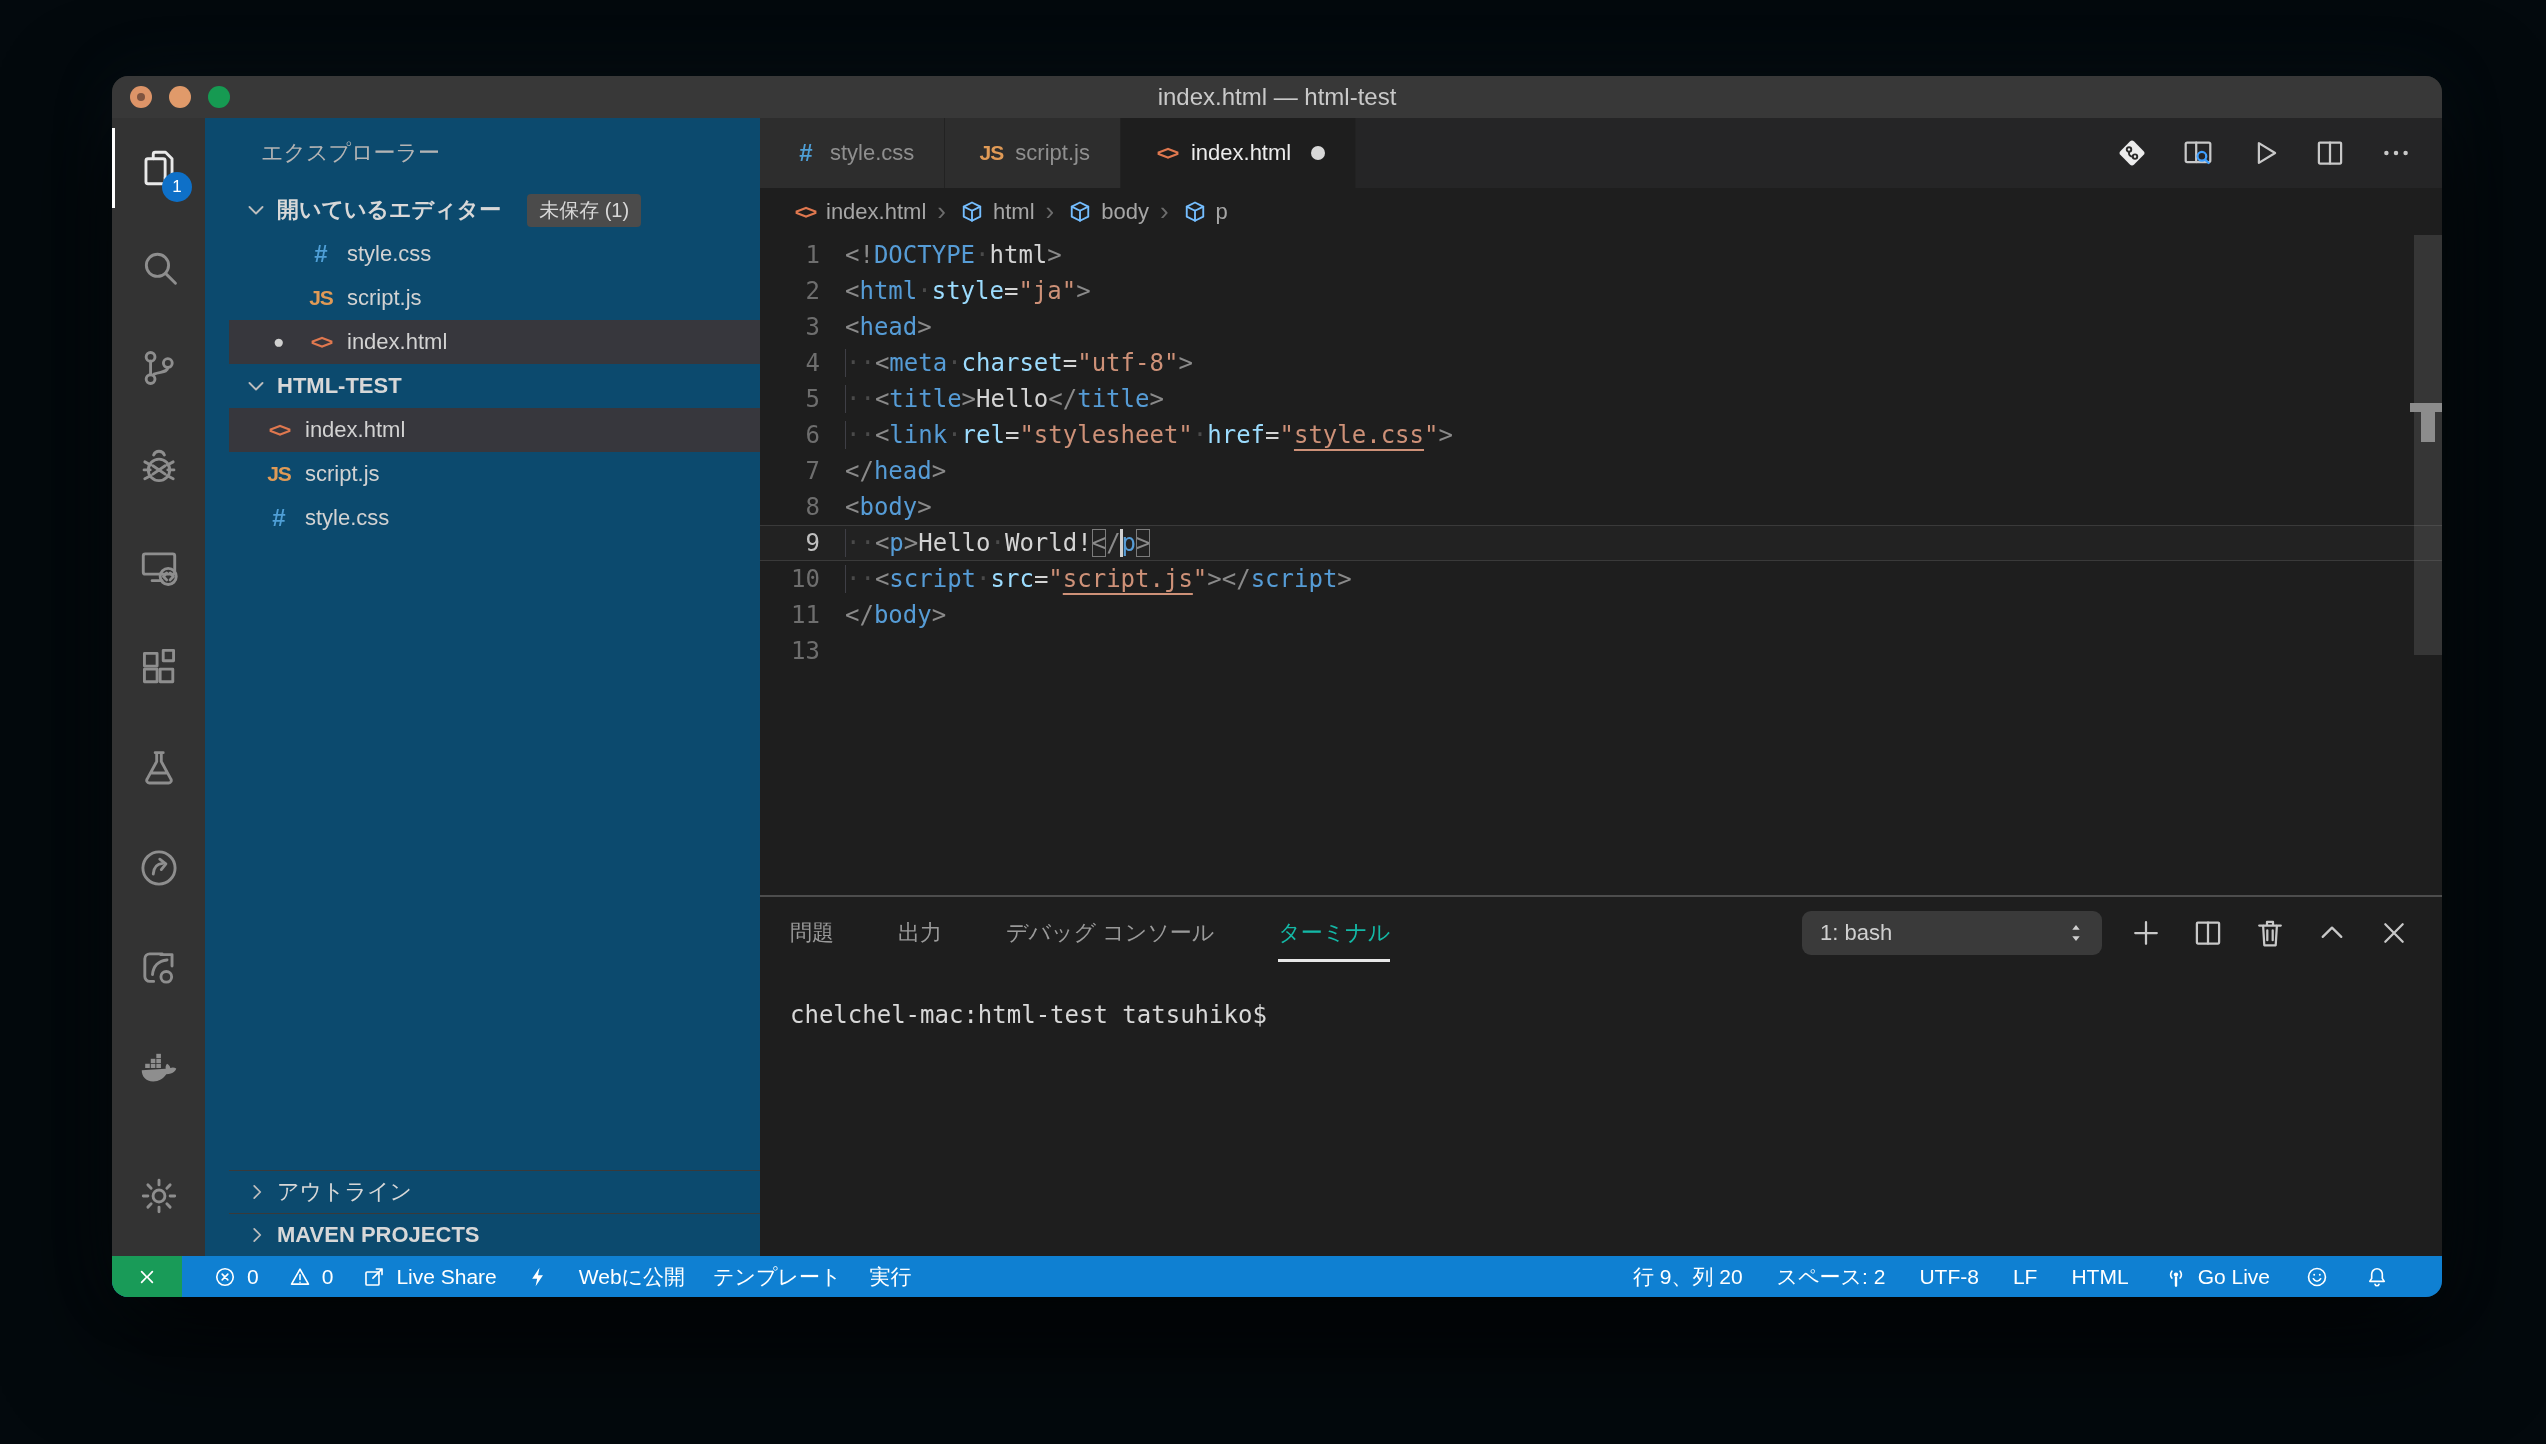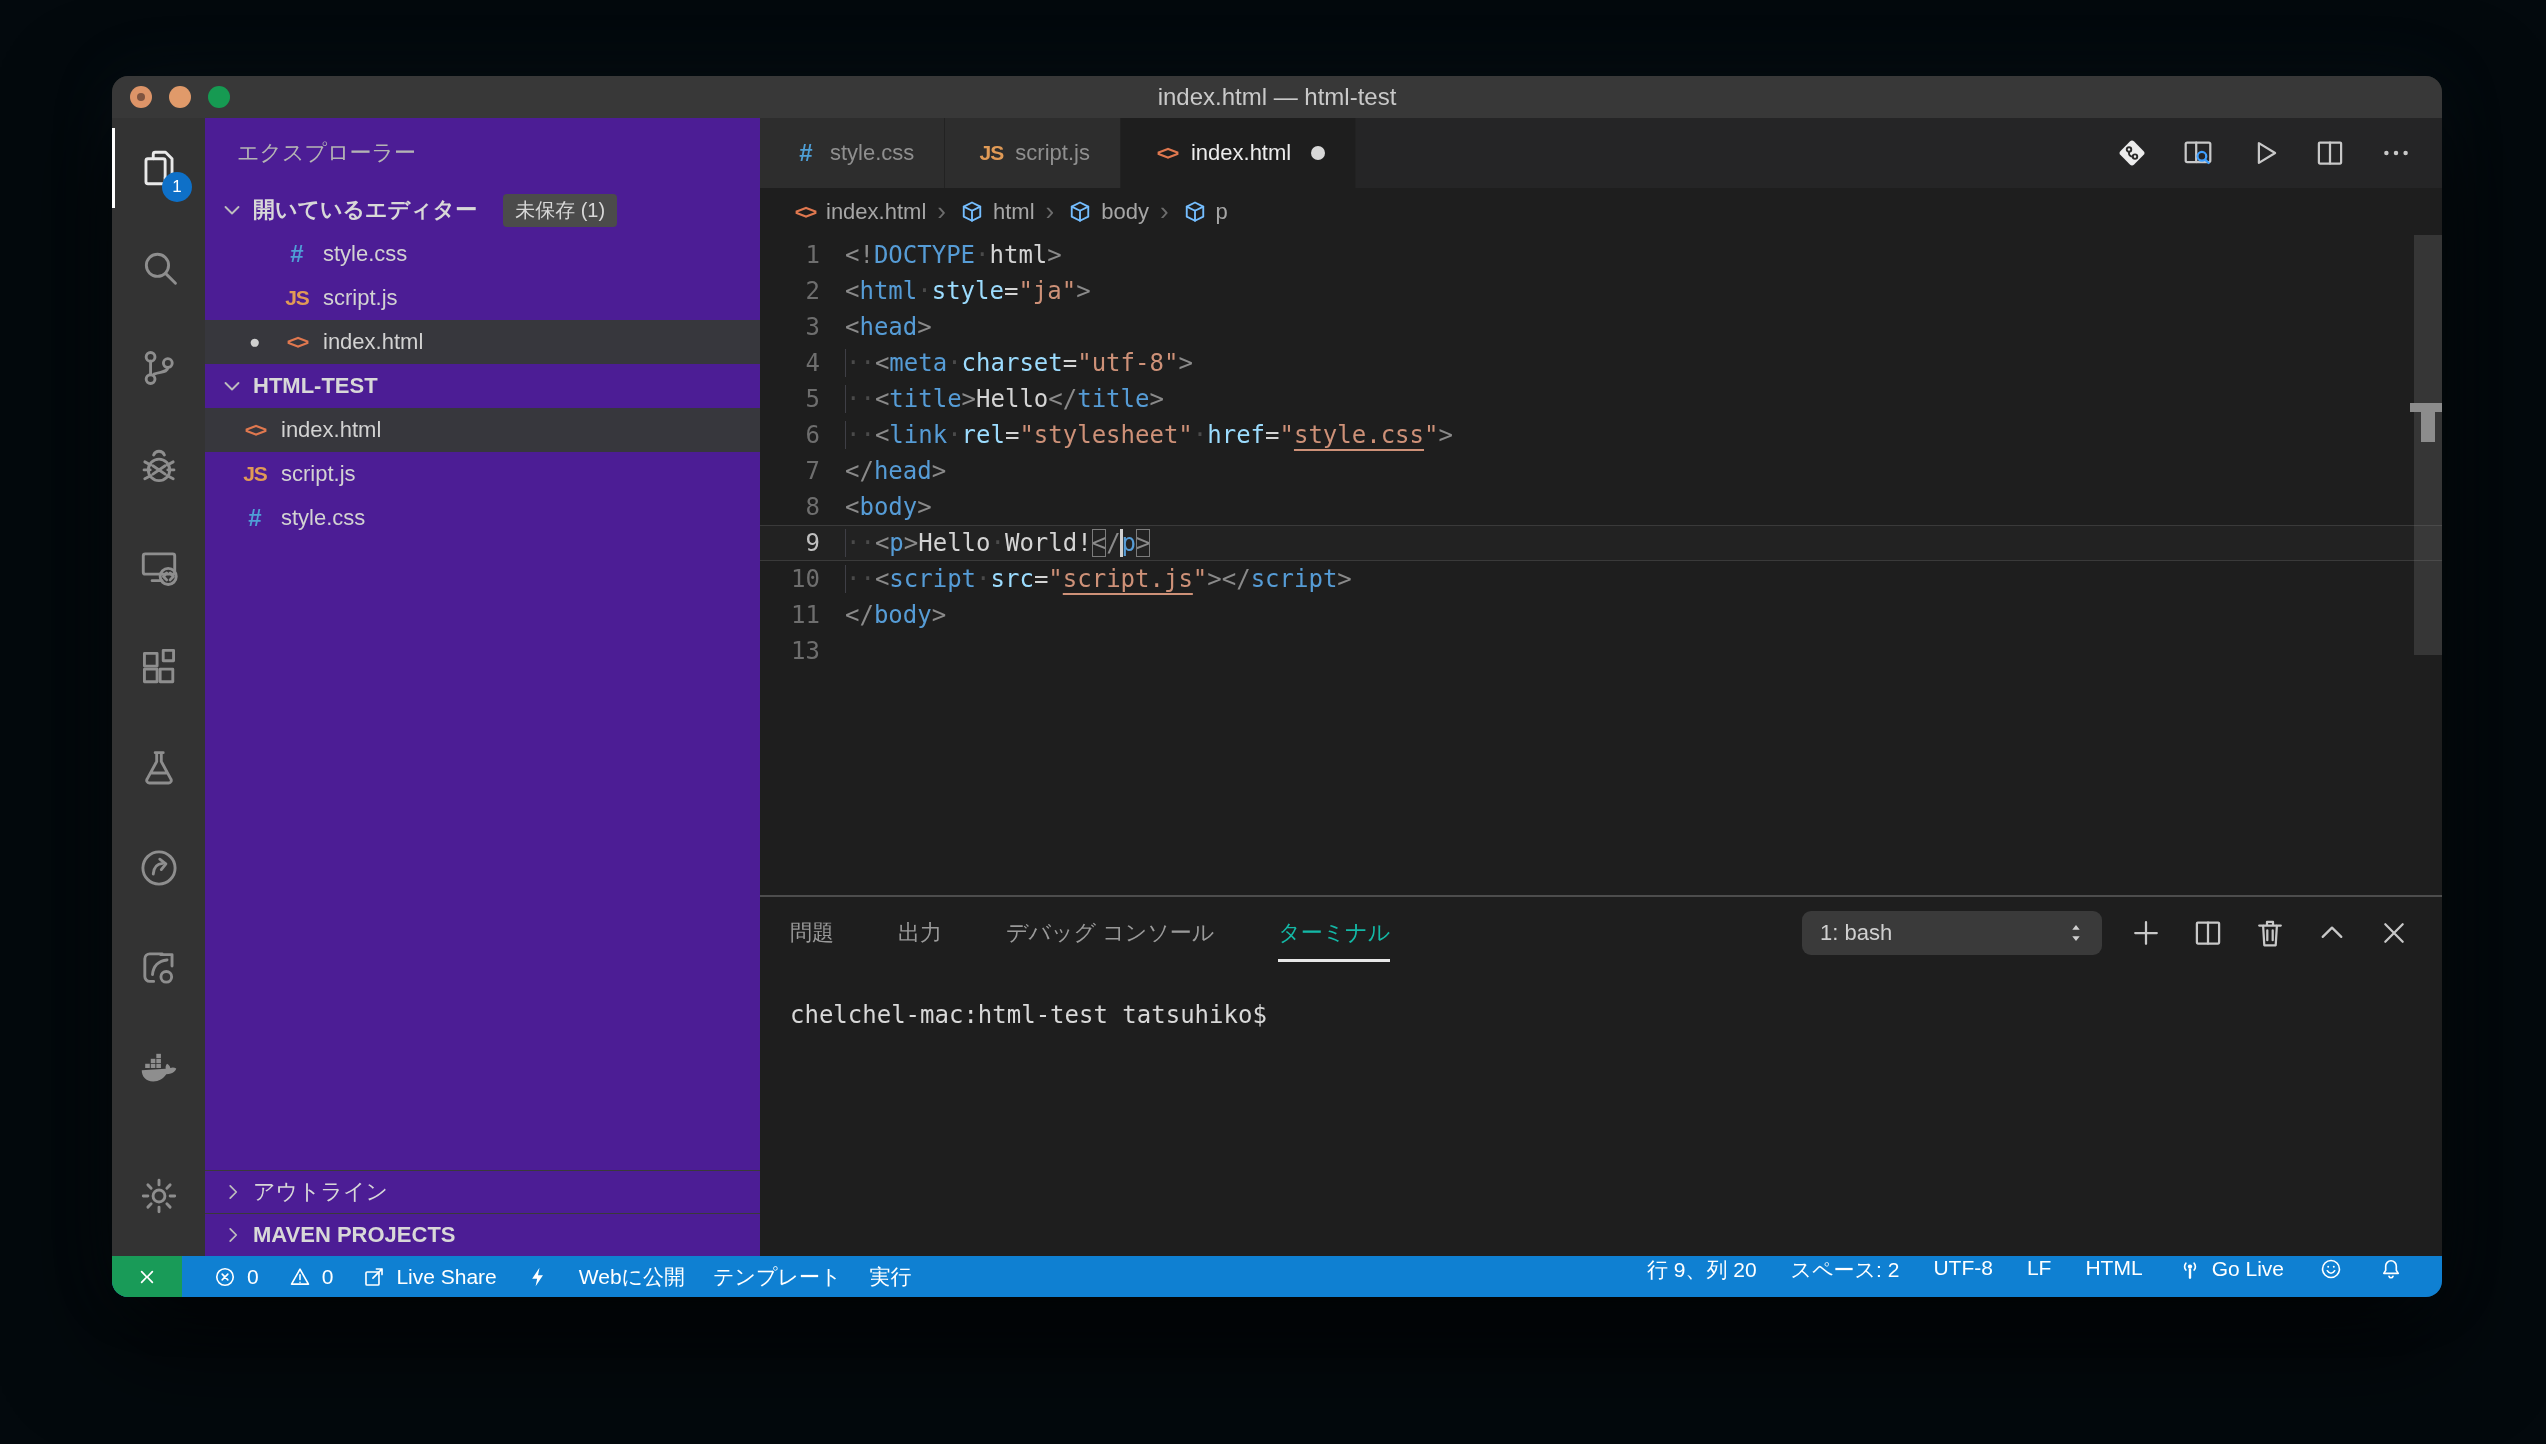--- a/index.html
+++ b/index.html
@@ -26,21 +26,21 @@
   .ab-item { height:100px; display:flex; align-items:center; justify-content:center; position:relative; color:#8e8e8e; }
   .ab-item.active { color:#e9e9e9; }
   .ab-item.active::before { content:''; position:absolute; left:0; top:10px; bottom:10px; width:3px; background:#ffffff; }
   .icon svg { width:100%; height:100%; display:block; }
   .ab-item > .icon { width:46px; height:46px; }
   .ab-badge { position:absolute; right:13px; bottom:16px; min-width:30px; height:30px; border-radius:15px;
     background:var(--c-badge); color:#fff; font-size:17px; display:flex; align-items:center; justify-content:center; }
   .ab-bottom { padding-bottom:10px; }
 
   
-  .sidebar { width:555px; background:#4c1d95; display:flex; flex-direction:column; color:#ccc; flex:none; }
+  .sidebar { width:555px; background:#0c4a6e; display:flex; flex-direction:column; color:#ccc; flex:none;padding-left:24px; }
   .sb-title { height:70px; display:flex; align-items:center; padding-left:32px; font-size:22px; color:#b4b4b4; flex:none; }
   .sb-section-header { height:44px; display:flex; align-items:center; font-size:22px; flex:none; }
   .chev { width:30px; height:30px; color:#bdbdbd; flex:none; }
   .sb-section-header .chev { margin-left:12px; }
   .sb-h-label { margin-left:6px; font-weight:700; color:#d8d8d8; white-space:nowrap; }
   .sb-badge { margin-left:26px; background:#4b4b4b; color:#d8d8d8; font-size:20px; padding:3px 12px; border-radius:4px; }
   .sb-row { height:44px; display:flex; align-items:center; font-size:22px; flex:none; }
   .sb-row.selected { background:#37373d; }
   .sb-row.oe { padding-left:44px; }
   .dot { width:30px; font-size:19px; color:#d0d0d0; flex:none; }
@@ -104,21 +104,21 @@
     justify-content:space-between; padding:0 12px 0 18px; font-size:22px; color:#d0d0d0; }
   .updown { width:28px; height:28px; color:#cfcfcf; }
   #panel-actions { display:flex; align-items:center; gap:26px; color:#c8c8c8; }
   .pa-btn { width:36px; height:36px; }
   .terminal { padding:32px 0 0 30px; font-family:"DejaVu Sans Mono", monospace; font-size:24px; color:#d8d8d8; }
 
   
   .statusbar { height:41px; background:var(--c-statusbar); display:flex; justify-content:space-between;
     align-items:center; color:#fff; font-size:21px; flex:none; }
   .sb-left { display:flex; align-items:center; height:100%; gap:28px; }
-  .sb-right { display:flex; align-items:flex-start; gap:34px; padding-right:38px; height:100%; }
+  .sb-right { display:flex; align-items:center; gap:34px; padding-right:52px; height:100%; }
   .sbi { display:flex; align-items:center; gap:9px; white-space:nowrap; }
   .sbi .icon { width:26px; height:26px; }
   .sbi.chip { width:70px; height:100%; background:var(--c-remote); justify-content:center; margin-right:2px; }
   .sbi.chip .icon { width:28px; height:28px; }
 </style>
 </head>
 <body>
 
 <div class="stage">
   <div class="vscode-window">

